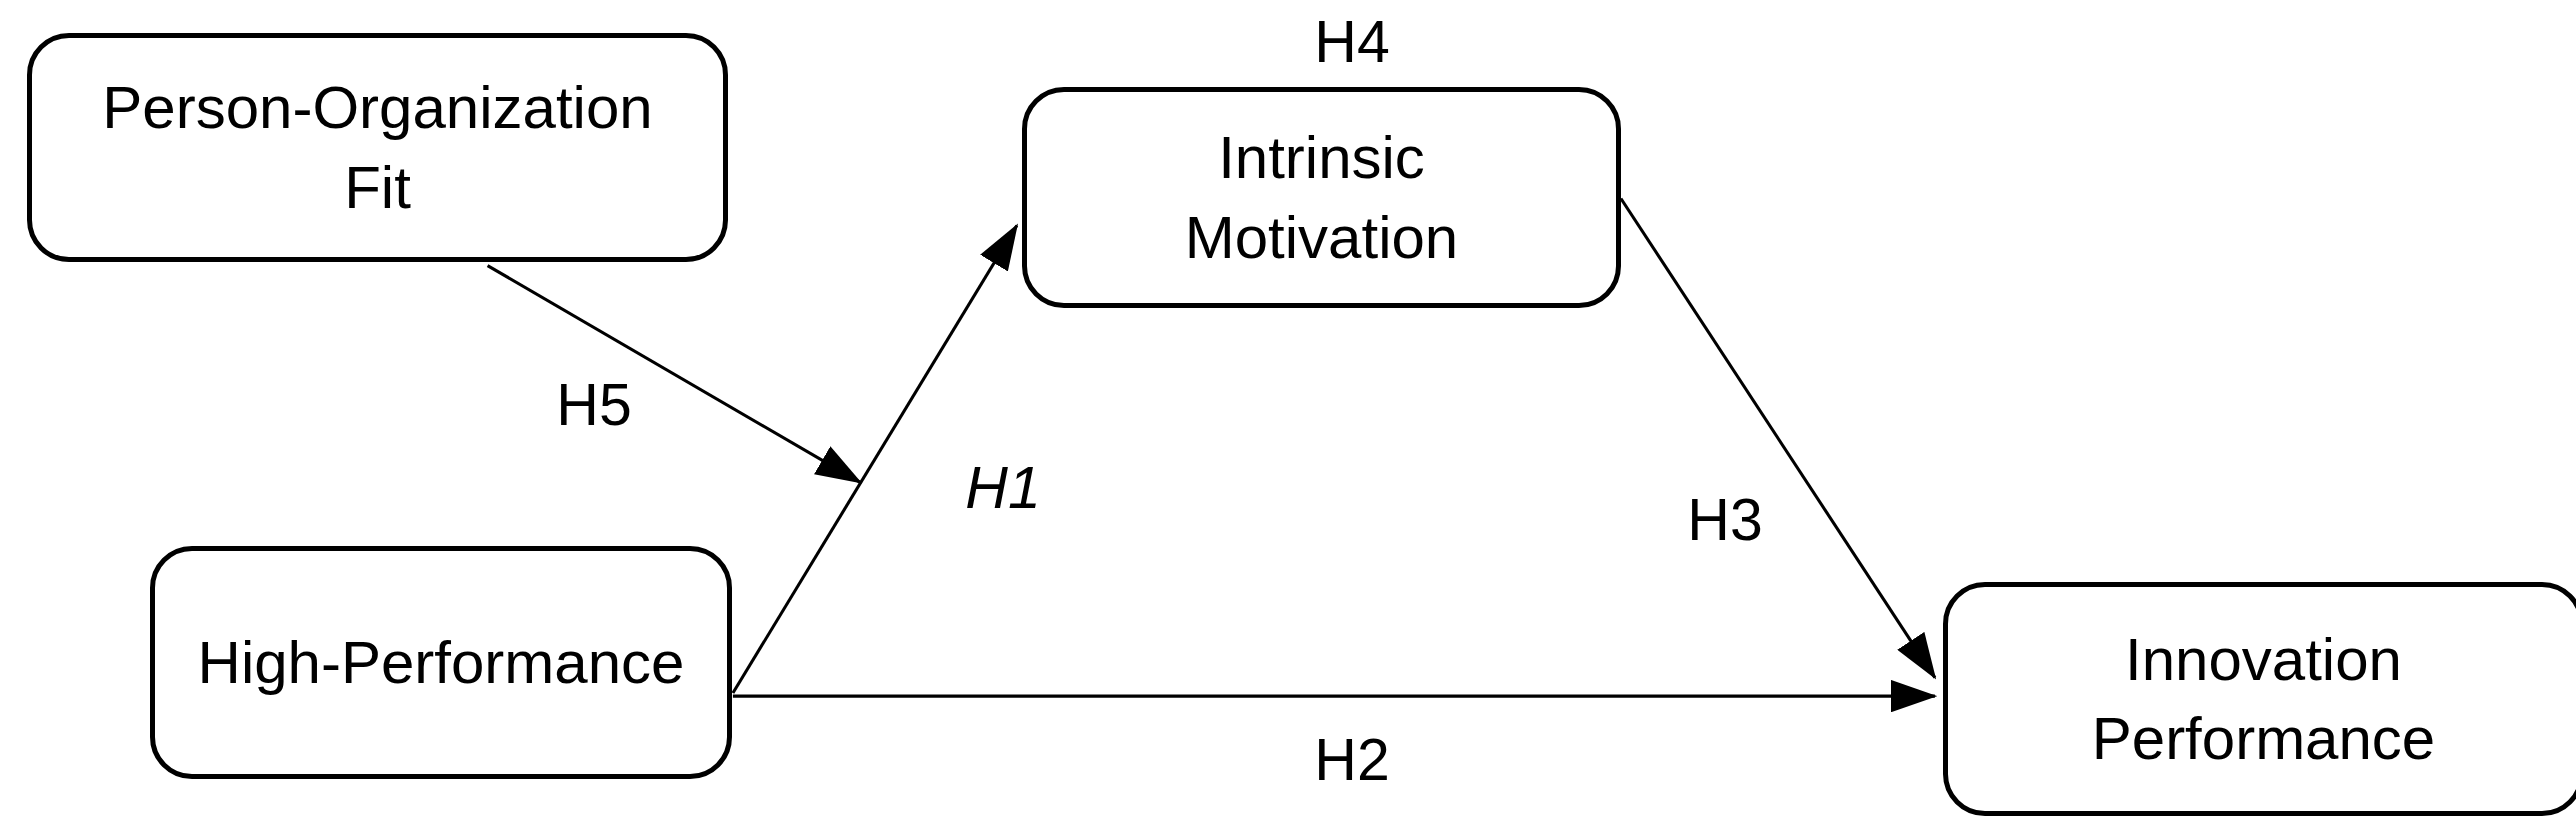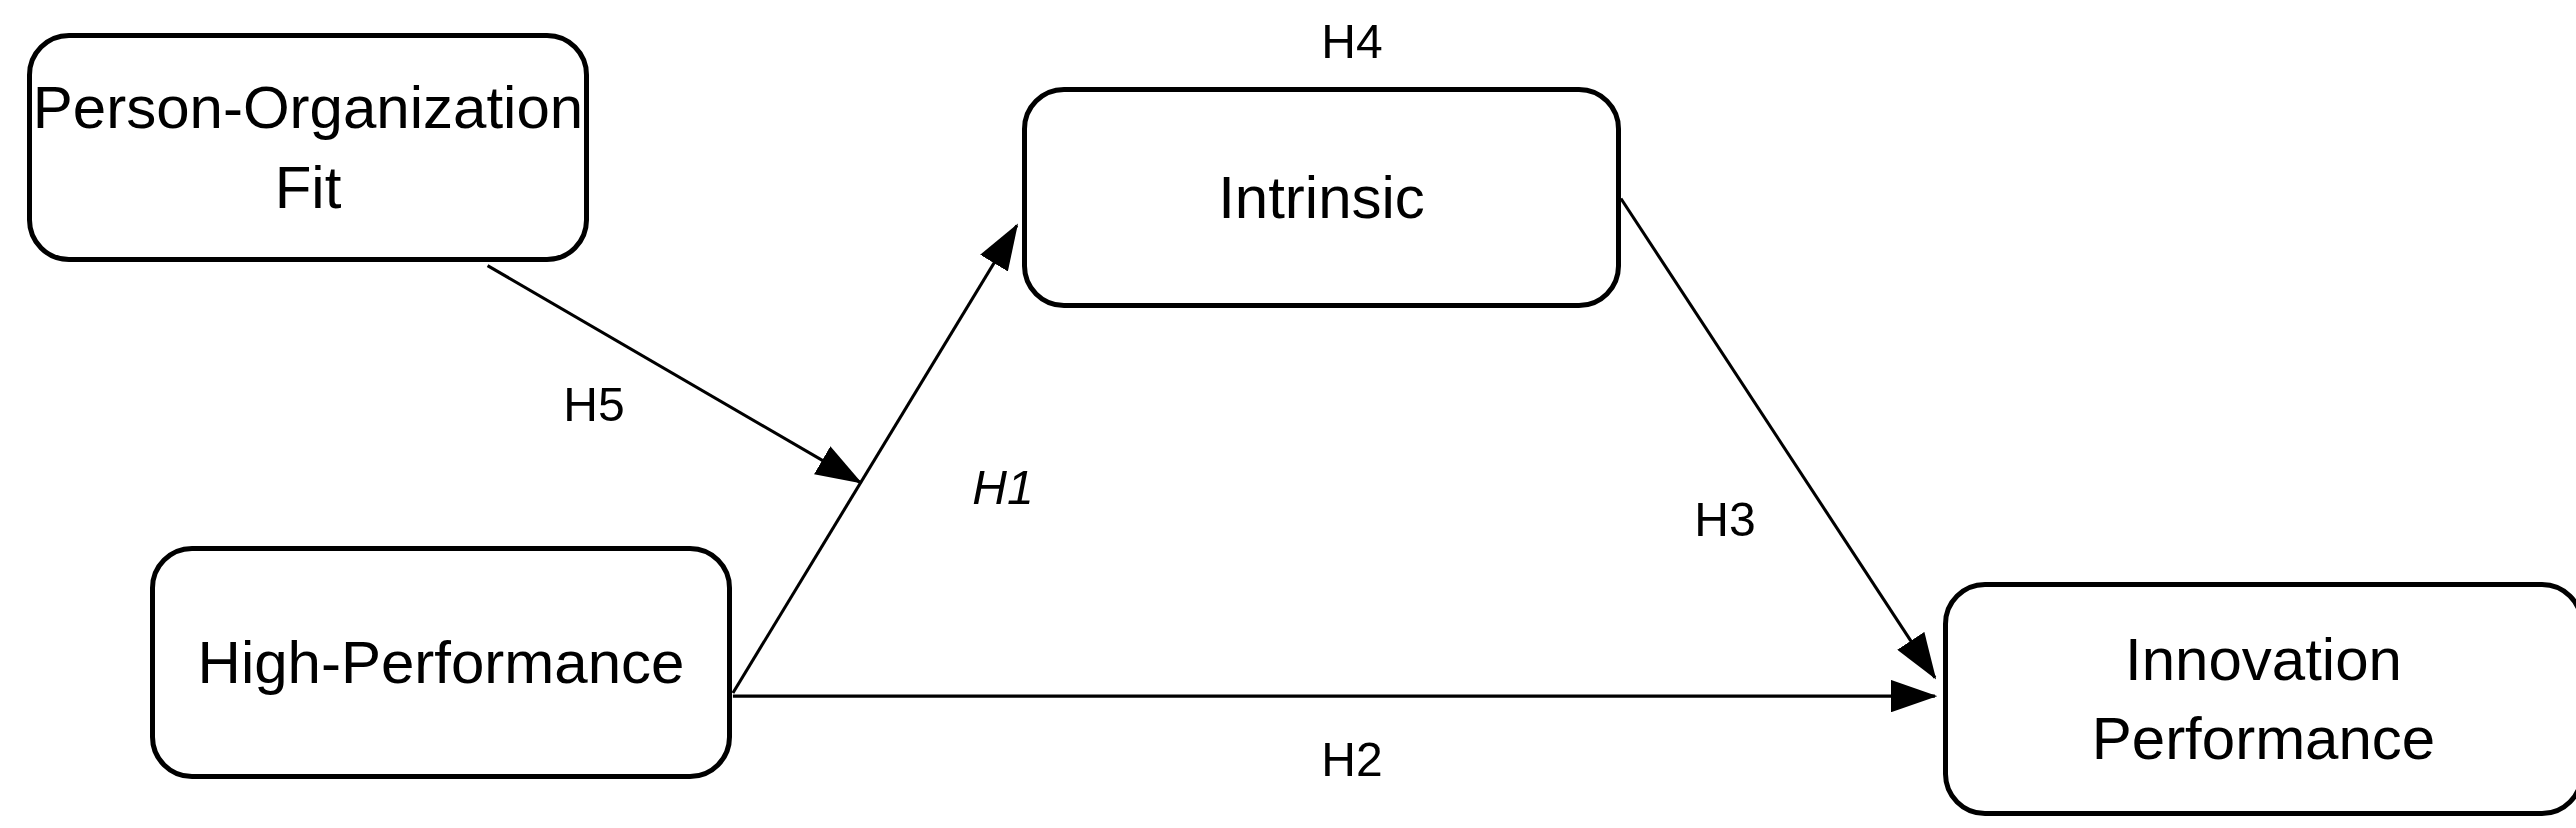--- a/index.html
+++ b/index.html
@@ -31,28 +31,28 @@
     background: #ffffff;
     display: flex;
     flex-direction: column;
     align-items: center;
     justify-content: center;
     text-align: center;
     font-size: 60px;
     line-height: 1.32;
     color: #000000;
   }
-  .node-po   { left: 27px;   top: 33px;  width: 562px; height: 229px; }
+  .node-po   { left: 27px;   top: 33px;  width: 701px; height: 229px; }
   .node-im   { left: 1022px; top: 87px; width: 599px; height: 221px; }
   .node-hpws { left: 150px;  top: 546px; width: 582px; height: 233px; }
   .node-ip   { left: 1943px; top: 582px; width: 641px; height: 234px; }
   .edge-label {
     position: absolute;
     transform: translate(-50%, -50%);
-    font-size: 48px;
+    font-size: 59px;
     line-height: 1;
     color: #000000;
     white-space: nowrap;
   }
   .lbl-h1 { left: 1003px; top: 488px; font-style: italic; }
   .lbl-h2 { left: 1352px; top: 760px; }
   .lbl-h3 { left: 1725px; top: 520px; }
   .lbl-h4 { left: 1352px; top: 42px;  }
   .lbl-h5 { left: 594px;  top: 405px; }
 </style>
@@ -73,20 +73,21 @@
     <line x1="632" y1="344" x2="1115" y2="625" stroke="#000000" stroke-width="4" marker-end="url(#arrowhead)"></line>
   </svg>
 
   <div class="node node-po">
     <div>Person-Organization</div>
     <div>Fit</div>
   </div>
 
   <div class="node node-im">
     <div>Intrinsic</div>
+    <div>Motivation</div>
   </div>
 
   <div class="node node-hpws">
     <div>High-Performance</div>
   </div>
 
   <div class="node node-ip">
     <div>Innovation</div>
     <div>Performance</div>
   </div>

